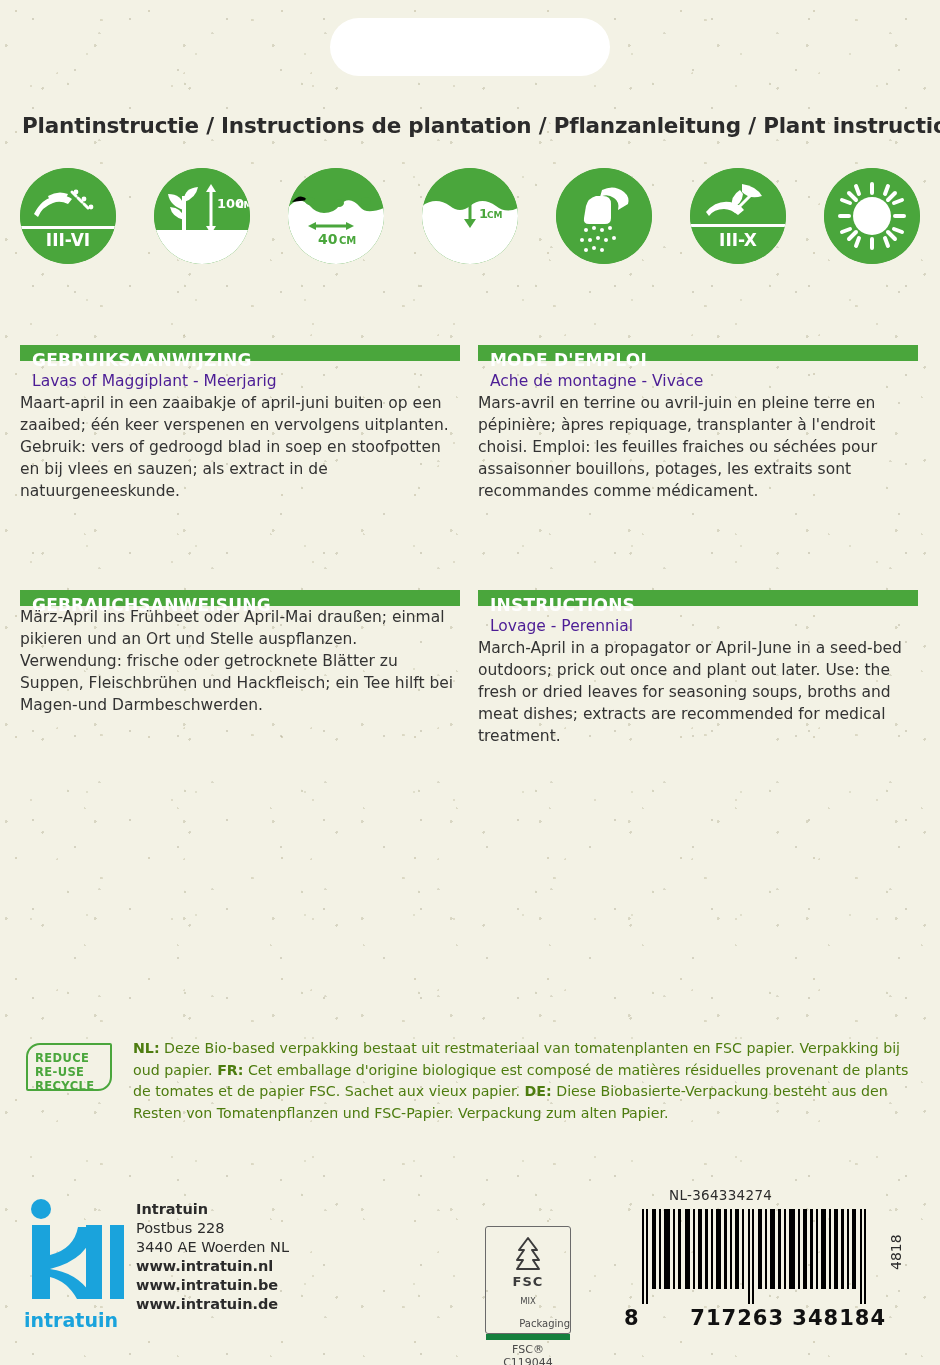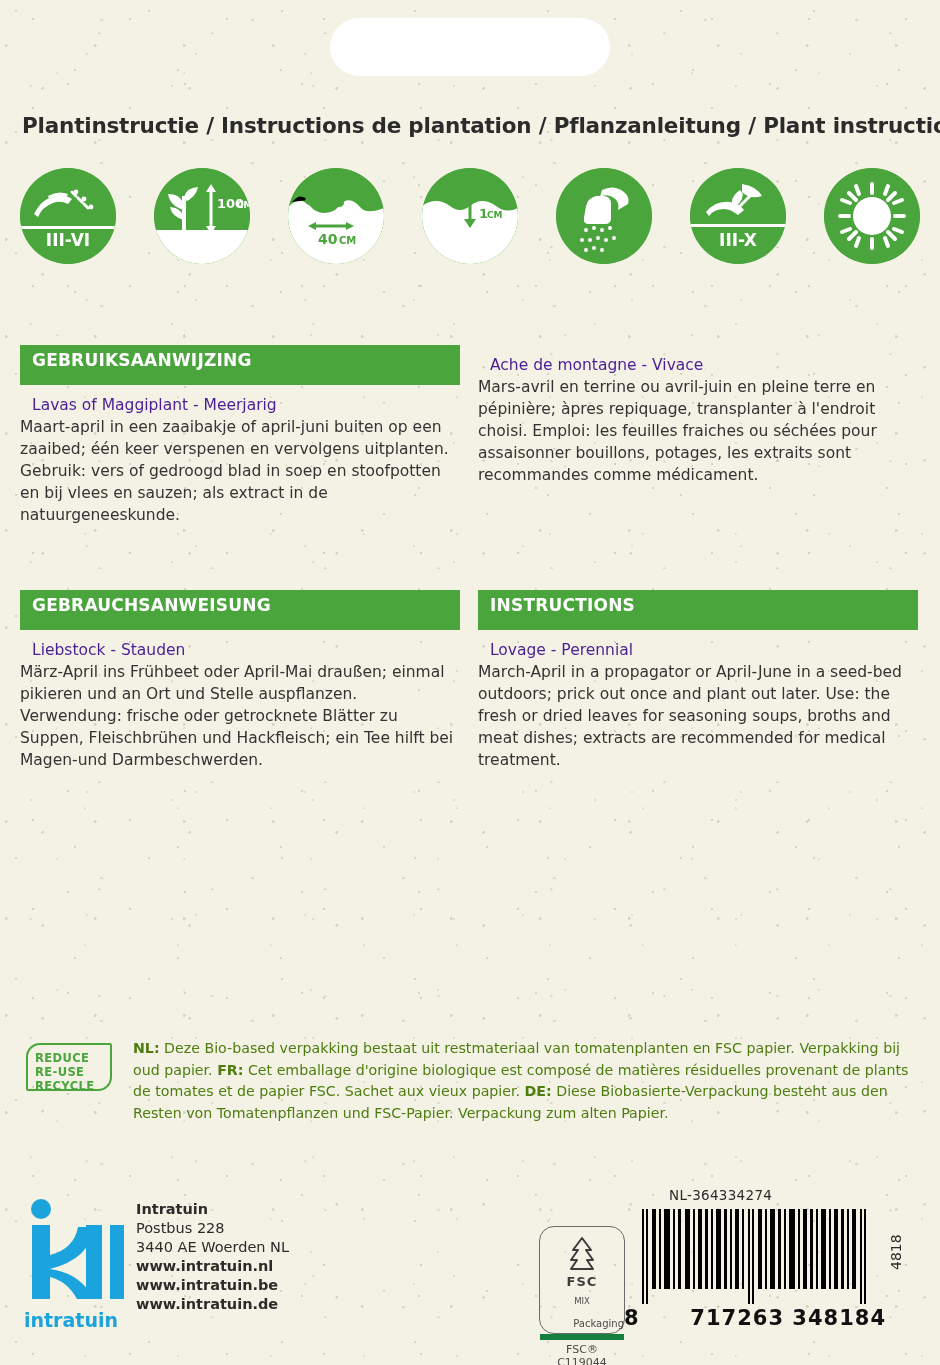--- a/index.html
+++ b/index.html
@@ -84,21 +84,21 @@
   
   .block { position: absolute; width: 440px; }
   .block .hdr {
     background: #4aa63c;
     color: #ffffff;
     font-weight: bold;
     font-size: 17px;
     letter-spacing: 0.2px;
     padding: 5px 0 6px 12px;
     box-sizing: border-box;
-    height: 40px;
+    height: 16px;
   }
   .block .subtitle {
     margin-top: 9px;
     font-size: 15.5px;
     color: #4c1d95;
     line-height: 1.42;
     margin-left: 12px;
   }
   .block .body {
     margin-top: 0px;
@@ -161,26 +161,26 @@
     left: 136px;
     top: 1200px;
     font-size: 14.5px;
     line-height: 1.31;
     color: #2b2b2b;
   }
   .brand-block .bold { font-weight: bold; }
 
   .fsc-box {
     position: absolute;
-    left: 539px;
+    left: 485px;
     top: 1226px;
     width: 86px;
     height: 108px;
     border: 1px solid #6a6a6a;
-    border-radius: 15px;
+    border-radius: 3px;
     text-align: center;
     font-size: 8px;
     color: #4a4a4a;
     box-sizing: border-box;
   }
   .fsc-box .fsc-label { font-size: 13px; font-weight: bold; color: #3c3c3c; letter-spacing: 1px; }
   .fsc-box .fsc-mix { font-size: 8.5px; margin-top: 7px; }
   .fsc-box .fsc-pack { font-size: 10px; margin-top: 12px; text-align: right; }
   .fsc-box .fsc-code { font-size: 11px; margin-top: 5px; border-top: 6px solid #15803d; padding-top: 3px; }
 
@@ -353,27 +353,27 @@
     </div>
   </div>
 
   <div class="block blk-nl">
     <div class="hdr">GEBRUIKSAANWIJZING</div>
     <div class="subtitle">Lavas of Maggiplant - Meerjarig</div>
     <div class="body">Maart-april in een zaaibakje of april-juni buiten op een zaaibed; één keer verspenen en vervolgens uitplanten. Gebruik: vers of gedroogd blad in soep en stoofpotten en bij vlees en sauzen; als extract in de natuurgeneeskunde.</div>
   </div>
 
   <div class="block blk-fr">
+    <div class="hdr">MODE D'EMPLOI</div>
     <div class="subtitle">Ache de montagne - Vivace</div>
     <div class="body">Mars-avril en terrine ou avril-juin en pleine terre en pépinière; àpres repiquage, transplanter  à l'endroit choisi. Emploi: les feuilles fraiches ou séchées pour assaisonner bouillons, potages, les extraits sont recommandes comme médicament.</div>
   </div>
 
   <div class="block blk-de">
     <div class="hdr">GEBRAUCHSANWEISUNG</div>
-    <div class="subtitle">Liebstock - Stauden</div>
     <div class="body">März-April ins Frühbeet oder April-Mai draußen; einmal pikieren und an Ort und Stelle ausp­flanzen. Verwendung: frische oder getrocknete Blätter zu Suppen, Fleischbrühen und Hackfleisch; ein Tee hilft bei Magen-und Darmbeschwerden.</div>
   </div>
 
   <div class="block blk-en">
     <div class="hdr">INSTRUCTIONS</div>
     <div class="subtitle">Lovage - Perennial</div>
     <div class="body">March-April in a propagator or April-June in a seed-bed outdoors; prick out once and plant out later. Use: the fresh or dried leaves for seasoning soups, broths and meat dishes; extracts are recommended for medical treatment.</div>
   </div>
 
   <div class="recycle-badge">

